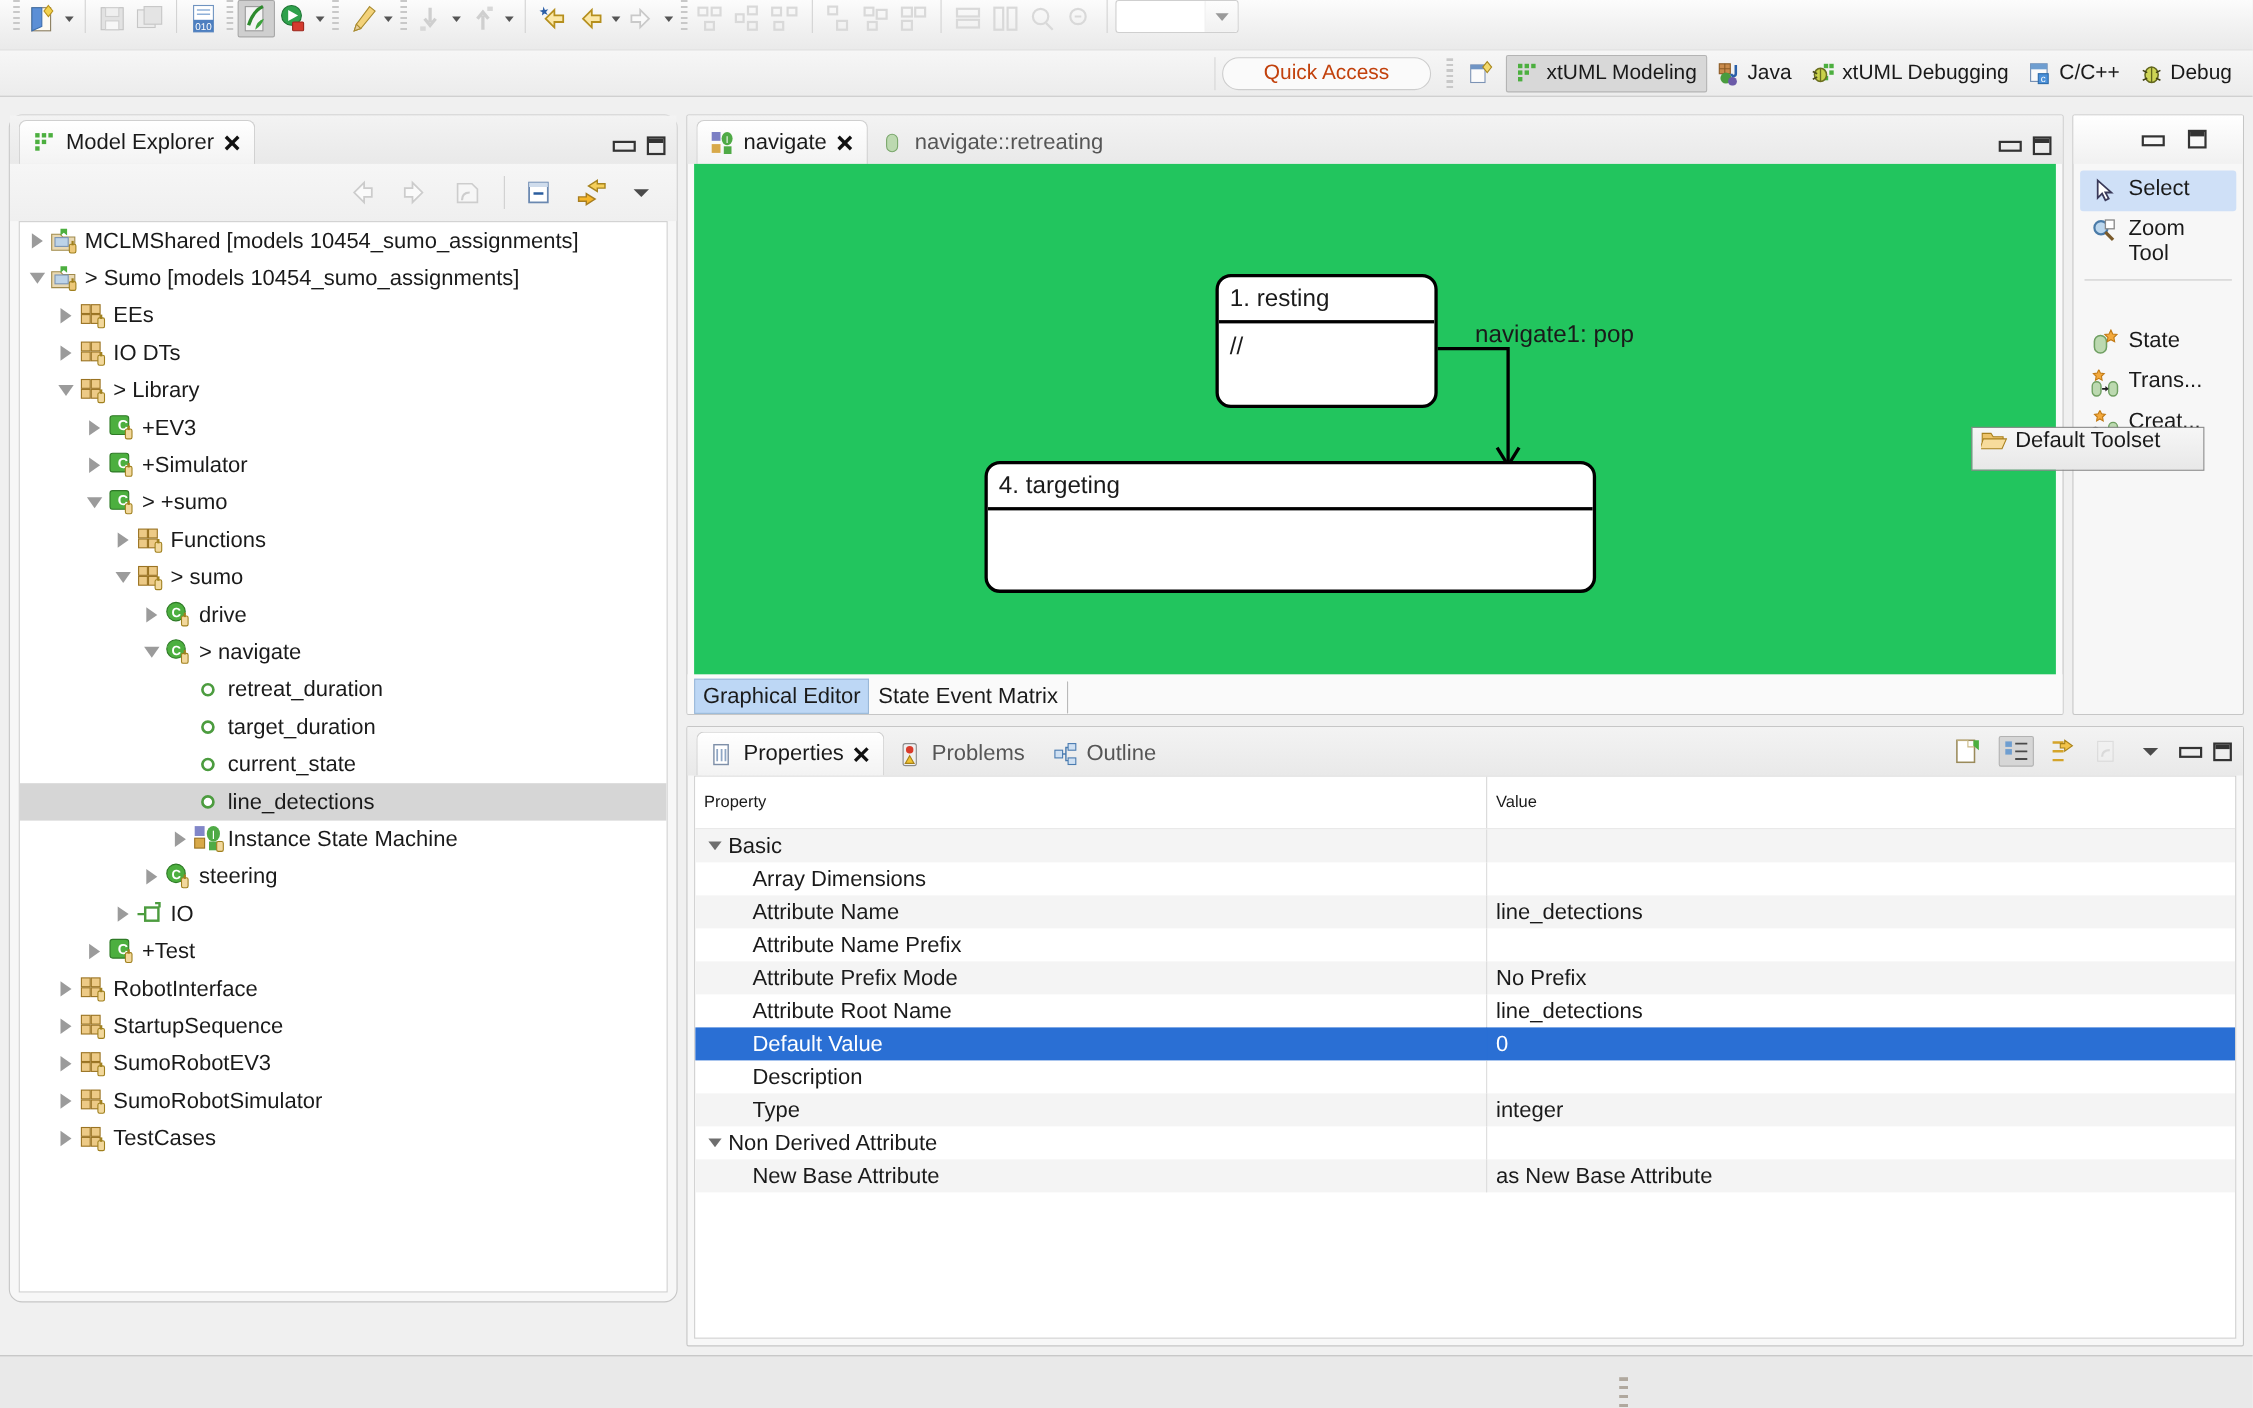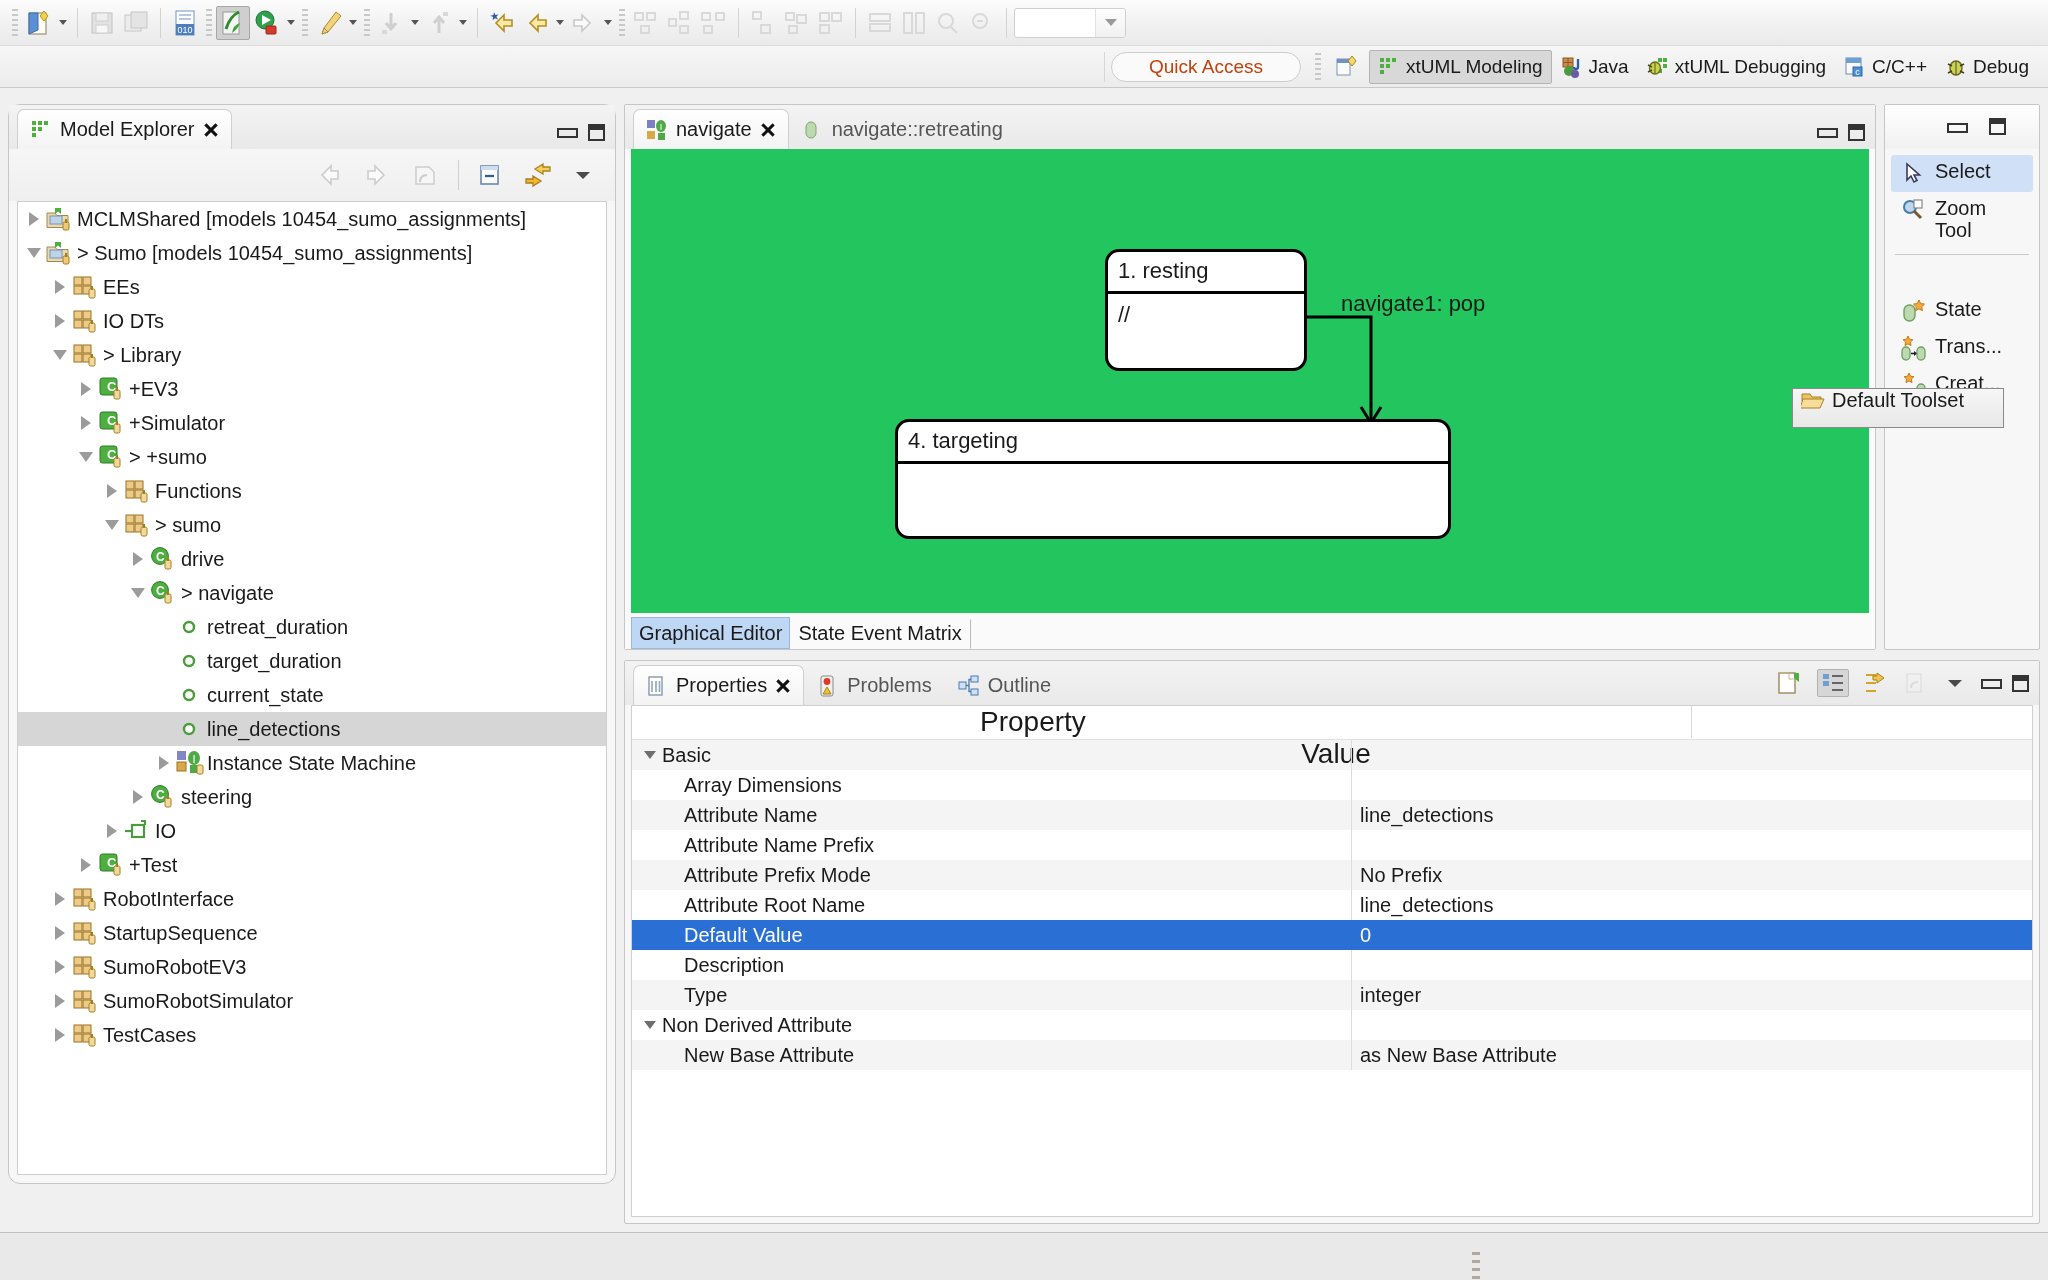--- a/index.html
+++ b/index.html
@@ -11,21 +11,21 @@
     font-size:19px;
     color:#1a1a1a;
     overflow:hidden;
     position:relative;
   }
 
   
   #toolbar {
     position:absolute; left:0; top:0; width:2048px; height:46px;
     background:linear-gradient(to bottom,#fcfcfc 0%,#f2f2f2 50%,#eaeaea 100%);
-    display:flex; align-items:center; padding-left:8px;
+    display:flex; align-items:flex-start; padding-left:8px;
     border-bottom:1px solid #dcdcdc;
   }
   .tb-grip {
     width:6px; height:28px; margin:0 4px;
     background-image:repeating-linear-gradient(to bottom,#c8c8c8 0,#c8c8c8 2px,transparent 2px,transparent 5px);
   }
   .tb-sep { width:1px; height:30px; background:#d3d3d3; margin:0 7px; }
   .tb-btn {
     width:34px; height:34px; display:flex; align-items:center; justify-content:center;
     border:1px solid transparent; border-radius:2px; position:relative;
@@ -152,21 +152,21 @@
     font-size:20px;white-space:nowrap;z-index:40;
   }
 
   
   #properties-view{
     position:absolute;left:624px;top:660px;width:1416px;height:564px;
     background:#f7f7f7;border:1px solid #c6c6c6;border-radius:2px;
     display:flex;flex-direction:column;
   }
   #prop-table{flex:1;background:#fff;border:1px solid #cfcfcf;margin:0 6px 6px 6px;overflow:hidden;}
-  .ph-row{display:flex;height:34px;align-items:center;background:#fff;border-bottom:1px solid #e0e0e0;font-size:28px;flex-direction:column;}
+  .ph-row{display:flex;height:48px;align-items:center;background:#fff;border-bottom:1px solid #e0e0e0;font-size:15px;}
   .ph-c1{width:720px;padding-left:8px;border-right:1px solid #d8d8d8;height:100%;display:flex;align-items:center;}
   .ph-c2{flex:1;padding-left:8px;}
   .pr-row{display:flex;height:30px;align-items:center;font-size:20px;}
   .pr-row.alt{background:#f4f4f4;}
   .pr-row.selected{background:#2a6fd4;color:#fff;}
   .pr-c1{width:720px;height:100%;display:flex;align-items:center;border-right:1px solid #dcdcdc;}
   .pr-row.selected .pr-c1{border-right-color:#2a6fd4;}
   .pr-c2{flex:1;padding-left:8px;height:100%;display:flex;align-items:center;}
   .grp-tw{width:0;height:0;border-left:6px solid transparent;border-right:6px solid transparent;
           border-top:8px solid #6e6e6e;margin:0 6px 0 12px;flex:none;}

